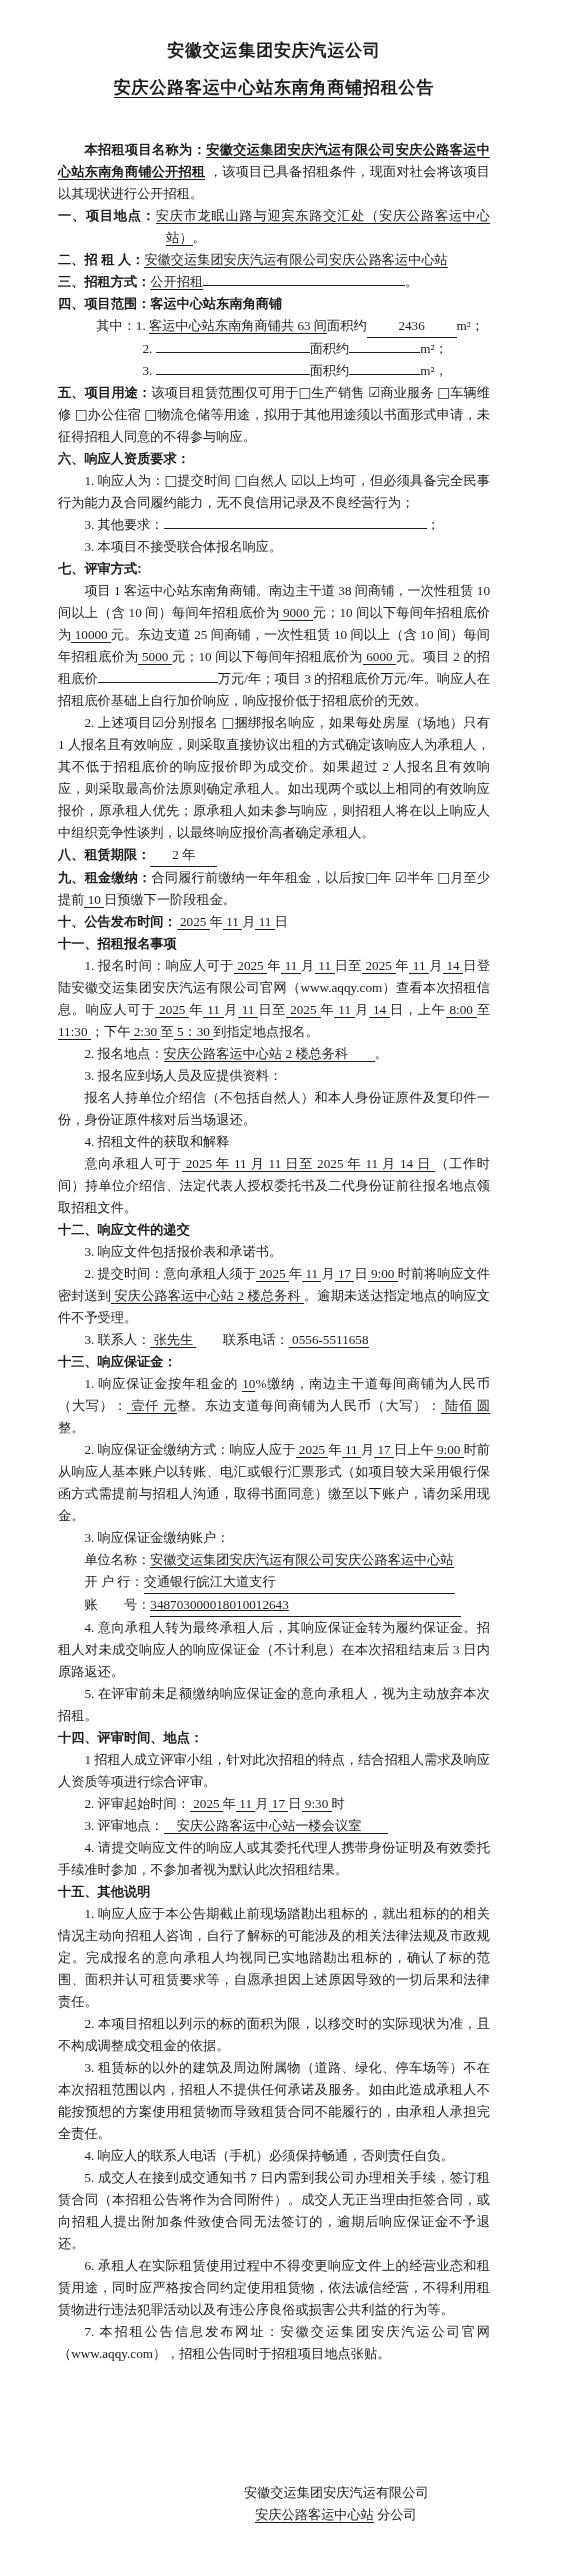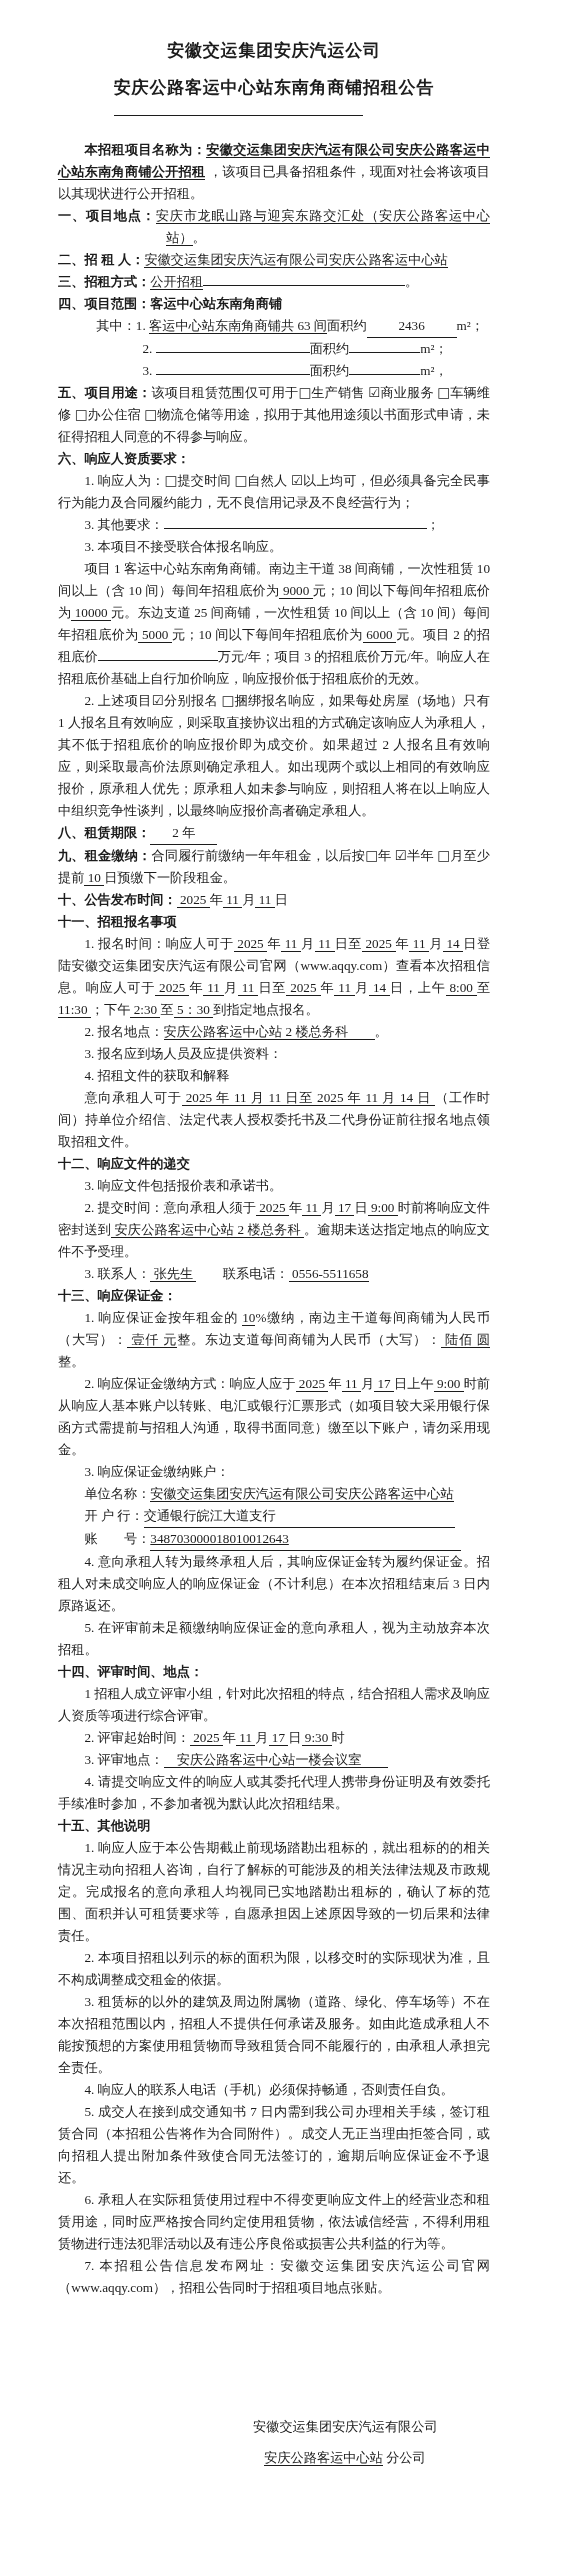--- a/index.html
+++ b/index.html
@@ -11,39 +11,39 @@
   .page-title{
     font-family:"Liberation Sans","DejaVu Sans",sans-serif;
     font-weight:bold;font-size:17px;line-height:1.35;letter-spacing:0.8px;
     text-align:center;margin:0 0 14.4px 0;
   }
   .page-subtitle{
     font-family:"Liberation Sans","DejaVu Sans",sans-serif;
     font-weight:bold;font-size:17px;line-height:1.35;letter-spacing:0.8px;
     text-align:center;margin:0 0 39px 0;
   }
-  .page-subtitle .u2{border-bottom:1.6px solid #1c1c1c;padding-bottom:18px;}
+  .page-subtitle .u2{border-bottom:1.6px solid #1c1c1c;padding-bottom:0;}
   .doc p.para{
     margin:0;font-size:13.2px;line-height:22px;text-align:justify;
   }
   .b{font-weight:bold;font-family:Liberation Sans, sans-serif;}
   .u{border-bottom:0.8px solid #1c1c1c;}
   .fill{
     display:inline-block;text-align:center;border-bottom:0.8px solid #1c1c1c;
     vertical-align:baseline;
   }
   .fill-left{text-align:left;}
   .cb{font-family:"DejaVu Sans",sans-serif;font-size:1.02em;}
   .indent{text-indent:2em;}
   .hang{padding-left:8.2em;text-indent:-8.2em;}
   .zhong{padding-left:2.9em;}
   .sub{padding-left:6.4em;}
   .acct{padding-left:2em;}
   .sig{margin:117px 0 0 186px;font-size:13.2px;line-height:22px;}
-  .sig p{margin:9px;}
+  .sig p{margin:0;}
   .sig .line2{padding-left:11.2px;}
 </style>
 </head>
 <body>
 
 <div class="sheet">
 
   <h1 class="page-title">安徽交运集团安庆汽运公司</h1>
 
   <h2 class="page-subtitle"><span class="u2">安庆公路客运中心站东南角商铺</span><span>招租公告</span></h2>
@@ -55,29 +55,31 @@
       <p class="para hang"><span class="b">三、招租方式：</span><span class="u">公开招租</span><span class="fill" style="min-width: 202px;"></span><span class="">。</span></p>
       <p class="para"><span class="b">四、项目范围：客运中心站东南角商铺</span></p>
       <p class="para zhong"><span class="">其中：1. </span><span class="u">客运中心站东南角商铺共 63 间</span><span class="">面积约</span><span class="fill" style="min-width: 90px;">2436</span><span class="">m²；</span></p>
       <p class="para sub"><span class="">2. </span><span class="fill" style="min-width: 154px;"></span><span class="">面积约</span><span class="fill" style="min-width: 71px;"></span><span class="">m²；</span></p>
       <p class="para sub"><span class="">3. </span><span class="fill" style="min-width: 154px;"></span><span class="">面积约</span><span class="fill" style="min-width: 71px;"></span><span class="">m²，</span></p>
       <p class="para"><span class="b">五、项目用途：</span><span class="">该项目租赁范围仅可用于</span><span class="cb">□</span><span class="">生产销售 </span><span class="cb">☑</span><span class="">商业服务 </span><span class="cb">□</span><span class="">车辆维修 </span><span class="cb">□</span><span class="">办公住宿 </span><span class="cb">□</span><span class="">物流仓储等用途，拟用于其他用途须以书面形式申请，未征得招租人同意的不得参与响应。</span></p>
       <p class="para"><span class="b">六、响应人资质要求：</span></p>
       <p class="para indent"><span class="">1. 响应人为：</span><span class="cb">□</span><span class="">提交时间 </span><span class="cb">□</span><span class="">自然人 </span><span class="cb">☑</span><span class="">以上均可，但必须具备完全民事行为能力及合同履约能力，无不良信用记录及不良经营行为；</span></p>
       <p class="para indent"><span class="">3. 其他要求：</span><span class="fill" style="min-width: 263px;"></span><span class="">；</span></p>
       <p class="para indent"><span class="">3. 本项目不接受联合体报名响应。</span></p>
+      <p class="para"><span class="b">七、评审方式:</span></p>
       <p class="para indent"><span class="">项目 1 客运中心站东南角商铺。南边主干道 38 间商铺，一次性租赁 10 间以上（含 10 间）每间年招租底价为</span><span class="u"> 9000 </span><span class="">元；10 间以下每间年招租底价为</span><span class="u"> 10000 </span><span class="">元。东边支道 25 间商铺，一次性租赁 10 间以上（含 10 间）每间年招租底价为</span><span class="u"> 5000 </span><span class="">元；10 间以下每间年招租底价为</span><span class="u"> 6000 </span><span class="">元。项目 2 的招租底价</span><span class="fill" style="min-width: 120px;"></span><span class="">万元/年；项目 3 的招租底价万元/年。响应人在招租底价基础上自行加价响应，响应报价低于招租底价的无效。</span></p>
       <p class="para indent"><span class="">2. 上述项目</span><span class="cb">☑</span><span class="">分别报名 </span><span class="cb">□</span><span class="">捆绑报名响应，如果每处房屋（场地）只有 1 人报名且有效响应，则采取直接协议出租的方式确定该响应人为承租人，其不低于招租底价的响应报价即为成交价。如果超过 2 人报名且有效响应，则采取最高价法原则确定承租人。如出现两个或以上相同的有效响应报价，原承租人优先；原承租人如未参与响应，则招租人将在以上响应人中组织竞争性谈判，以最终响应报价高者确定承租人。</span></p>
       <p class="para"><span class="b">八、租赁期限：</span><span class="fill" style="min-width: 67px;">2 年</span></p>
       <p class="para"><span class="b">九、租金缴纳：</span><span class="">合同履行前缴纳一年年租金，以后按</span><span class="cb">□</span><span class="">年 </span><span class="cb">☑</span><span class="">半年 </span><span class="cb">□</span><span class="">月至少提前</span><span class="u"> 10 </span><span class="">日预缴下一阶段租金。</span></p>
       <p class="para"><span class="b">十、公告发布时间：</span><span class="u"> 2025 </span><span class="">年</span><span class="u"> 11 </span><span class="">月</span><span class="u"> 11 </span><span class="">日</span></p>
       <p class="para"><span class="b">十一、招租报名事项</span></p>
       <p class="para indent"><span class="">1. 报名时间：响应人可于</span><span class="u"> 2025 </span><span class="">年</span><span class="u"> 11 </span><span class="">月</span><span class="u"> 11 </span><span class="">日至</span><span class="u"> 2025 </span><span class="">年</span><span class="u"> 11 </span><span class="">月</span><span class="u"> 14 </span><span class="">日登陆安徽交运集团安庆汽运有限公司官网（www.aqqy.com）查看本次招租信息。响应人可于</span><span class="u"> 2025 </span><span class="">年</span><span class="u"> 11 </span><span class="">月</span><span class="u"> 11 </span><span class="">日至</span><span class="u"> 2025 </span><span class="">年</span><span class="u"> 11 </span><span class="">月</span><span class="u"> 14 </span><span class="">日，上午</span><span class="u"> 8:00 </span><span class="">至</span><span class="u"> 11:30 </span><span class="">；下午</span><span class="u"> 2:30 </span><span class="">至</span><span class="u"> 5：30 </span><span class="">到指定地点报名。</span></p>
       <p class="para indent"><span class="">2. 报名地点：</span><span class="u">安庆公路客运中心站 2 楼总务科　　</span><span class="">。</span></p>
       <p class="para indent"><span class="">3. 报名应到场人员及应提供资料：</span></p>
+      <p class="para indent"><span class="">报名人持单位介绍信（不包括自然人）和本人身份证原件及复印件一份，身份证原件核对后当场退还。</span></p>
       <p class="para indent"><span class="">4. 招租文件的获取和解释</span></p>
       <p class="para indent"><span class="">意向承租人可于</span><span class="u"> 2025 年 11 月 11 日至 2025 年 11 月 14 日 </span><span class="">（工作时间）持单位介绍信、法定代表人授权委托书及二代身份证前往报名地点领取招租文件。</span></p>
       <p class="para"><span class="b">十二、响应文件的递交</span></p>
       <p class="para indent"><span class="">3. 响应文件包括报价表和承诺书。</span></p>
       <p class="para indent"><span class="">2. 提交时间：意向承租人须于</span><span class="u"> 2025 </span><span class="">年</span><span class="u"> 11 </span><span class="">月</span><span class="u"> 17 </span><span class="">日</span><span class="u"> 9:00 </span><span class="">时前将响应文件密封送到</span><span class="u"> 安庆公路客运中心站 2 楼总务科 </span><span class="">。逾期未送达指定地点的响应文件不予受理。</span></p>
       <p class="para indent"><span class="">3. 联系人：</span><span class="u"> 张先生 </span><span class="">　　联系电话：</span><span class="u"> 0556-5511658 </span></p>
       <p class="para"><span class="b">十三、响应保证金：</span></p>
       <p class="para indent"><span class="">1. 响应保证金按年租金的 </span><span class="u">10</span><span class="">%缴纳，南边主干道每间商铺为人民币（大写）：</span><span class="u"> 壹仟 元</span><span class="">整。东边支道每间商铺为人民币（大写）：</span><span class="u"> 陆佰 圆</span><span class="">整。</span></p>
       <p class="para indent"><span class="">2. 响应保证金缴纳方式：响应人应于</span><span class="u"> 2025 </span><span class="">年</span><span class="u"> 11 </span><span class="">月</span><span class="u"> 17 </span><span class="">日上午</span><span class="u"> 9:00 </span><span class="">时前从响应人基本账户以转账、电汇或银行汇票形式（如项目较大采用银行保函方式需提前与招租人沟通，取得书面同意）缴至以下账户，请勿采用现金。</span></p>
       <p class="para indent"><span class="">3. 响应保证金缴纳账户：</span></p>

